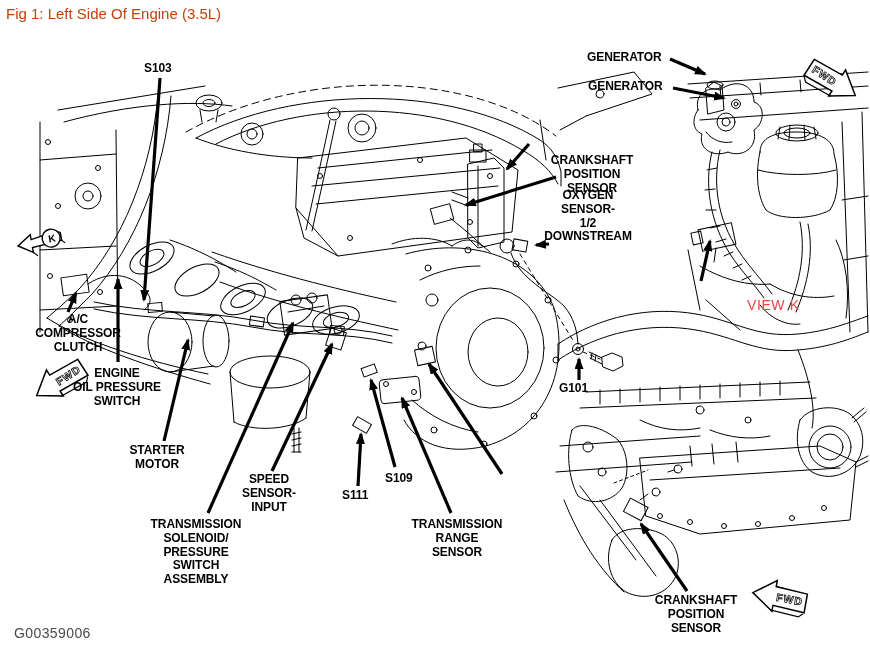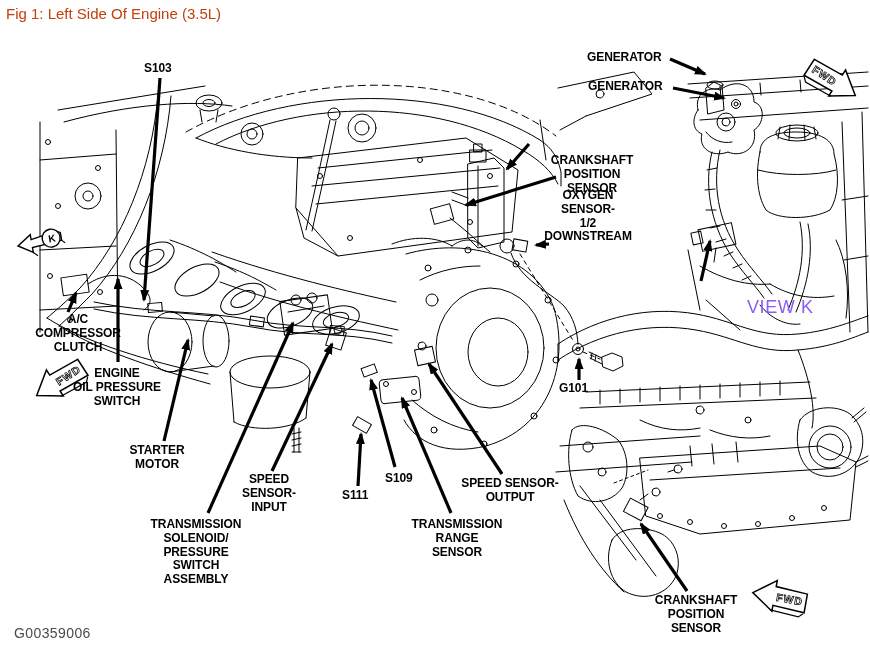--- a/index.html
+++ b/index.html
@@ -5,21 +5,21 @@
   html,body{margin:0;padding:0;background:#fff;}
   .stage{position:relative;width:870px;height:666px;background:#fff;overflow:hidden;
          font-family:"Liberation Sans",sans-serif;}
   .stage svg{position:absolute;left:0;top:0;}
   .art{stroke:#000;fill:none;stroke-width:1;stroke-linecap:round;stroke-linejoin:round;}
   .leader{stroke:#000;fill:none;stroke-width:3.2;}
   .lbl{position:absolute;font-weight:bold;font-size:12px;line-height:1.15;color:#000;
        white-space:pre-line;letter-spacing:-0.1px;}
   .ctr{text-align:center;transform:translateX(-50%);}
   .title{position:absolute;left:6px;top:5px;font-size:15px;color:#c2410c;}
-  .viewk{position:absolute;font-weight:normal;font-size:18px;color:#8b5cf6;letter-spacing:0.6px;}
+  .viewk{position:absolute;font-weight:normal;font-size:14px;color:#ef4444;letter-spacing:0.6px;}
   .code{position:absolute;left:14px;top:625px;font-size:14px;color:#4a4a4a;letter-spacing:0.4px;}
   .flagtxt{font-family:"Liberation Sans",sans-serif;font-weight:bold;font-size:10.5px;
            fill:#fff;stroke:#000;stroke-width:0.75;letter-spacing:1px;}
   .ktxt{font-family:"Liberation Sans",sans-serif;font-weight:bold;font-size:10px;fill:#000;}
 </style>
 </head>
 <body>
 
 <div class="stage">
 
@@ -285,22 +285,20 @@
   <div class="lbl ctr" style="left:117px;top:367px;">ENGINE
 OIL PRESSURE
 SWITCH</div>
   <div class="lbl ctr" style="left:157px;top:444px;">STARTER
 MOTOR</div>
   <div class="lbl ctr" style="left:269px;top:473px;">SPEED
 SENSOR-
 INPUT</div>
   <div class="lbl" style="left:342px;top:489px;text-align:right;">S111</div>
   <div class="lbl" style="left:385px;top:472px;">S109</div>
-  <div class="lbl ctr" style="left:510px;top:477px;">SPEED SENSOR-
-OUTPUT</div>
   <div class="lbl ctr" style="left:196px;top:518px;">TRANSMISSION
 SOLENOID/
 PRESSURE
 SWITCH
 ASSEMBLY</div>
   <div class="lbl ctr" style="left:457px;top:518px;">TRANSMISSION
 RANGE
 SENSOR</div>
   <div class="lbl ctr" style="left:696px;top:594px;">CRANKSHAFT
 POSITION

